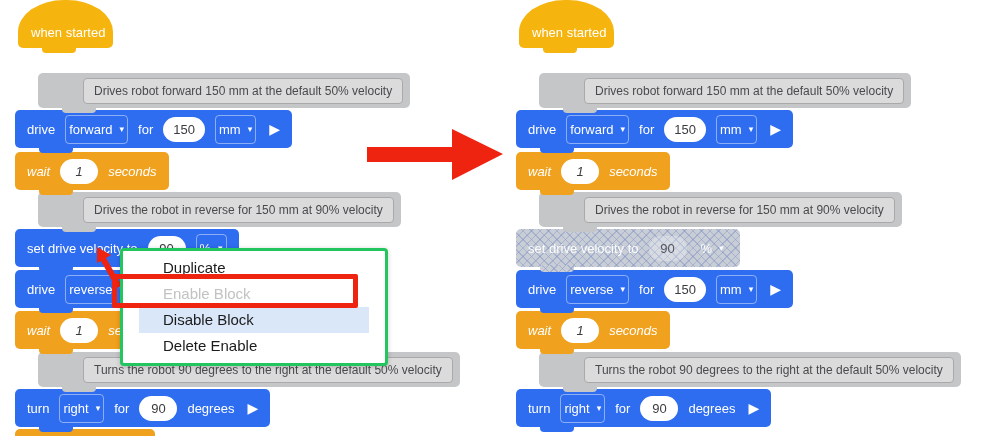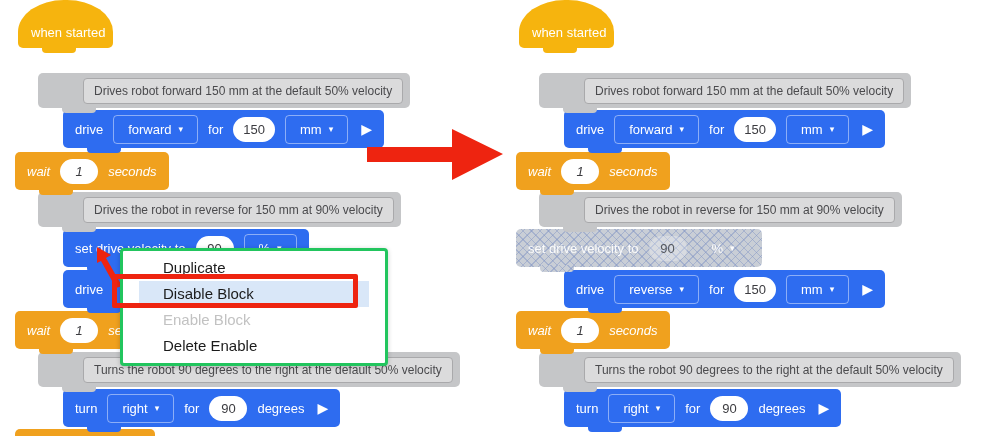--- a/index.html
+++ b/index.html
@@ -12,21 +12,21 @@
   
   .blk{
     position:absolute;left:0;display:inline-flex;align-items:center;gap:10px;
     height:38px;border-radius:5px;padding:0 12px;color:#fff;font-size:13px;
     white-space:nowrap;box-sizing:border-box;
   }
   .blk::after{ 
     content:"";position:absolute;left:24px;bottom:-5px;width:34px;height:7px;
     border-radius:0 0 4px 4px;background:inherit;z-index:1;
   }
-  .blue{background:#2E6CF0;margin-left:48px;}
+  .blue{background:#2E6CF0;}
   .orange{background:#F0A11E;font-style:italic;}
 
   
   .hat{
     position:absolute;left:3px;width:95px;height:48px;background:#F6B40E;
     border-radius:46px 46px 5px 5px / 32px 32px 5px 5px;
     color:#fff;font-size:13px;display:flex;align-items:flex-end;
     padding:0 0 8px 13px;box-sizing:border-box;
   }
   .hat::after{
@@ -44,21 +44,21 @@
     content:"";position:absolute;left:24px;bottom:-5px;width:34px;height:7px;
     border-radius:0 0 4px 4px;background:#C5C6C8;z-index:1;
   }
   .cmt-box{
     background:#DBDBDC;border:1px solid #A9A9AB;border-radius:4px;
     padding:5px 10px;font-size:12px;color:#4A4A4D;white-space:nowrap;
   }
 
   
   .dd{
-    display:inline-flex;align-items:center;gap:7px;height:27px;padding:0 14px;
+    display:inline-flex;align-items:center;gap:7px;height:27px;padding:0 3px;
     border:1px solid rgba(255,255,255,0.45);border-radius:4px;cursor:pointer;
   }
   .caret{font-size:9px;line-height:1;}
   .oval{
     display:inline-flex;justify-content:center;align-items:center;height:25px;
     min-width:18px;padding:0 10px;background:#fff;border-radius:14px;
     color:#3C3C40;font-size:13px;
   }
   .play{font-size:14px;margin-left:3px;cursor:pointer;}
 
@@ -184,22 +184,22 @@
       <span class="oval">90</span>
       <span>degrees</span>
       <span class="play">▶</span>
     </div>
 
     <div class="sliver"></div>
   </section>
 
   <div class="menu">
     <div class="menu-item">Duplicate</div>
+    <div class="menu-item off">Enable Block</div>
     <div class="menu-item active">Disable Block</div>
-    <div class="menu-item off">Enable Block</div>
     <div class="menu-item">Delete Enable</div>
   </div>
 
   <div class="red-rect"></div>
 
   <svg class="overlay">
     <polygon points="367,147 452,147 452,129 503,154 452,180 452,162 367,162" fill="#EE2410"></polygon>
     <polygon points="97,247 111,255 106,258 122,286 116,288 101,261 97,263" fill="#EE2410"></polygon>
   </svg>
 

